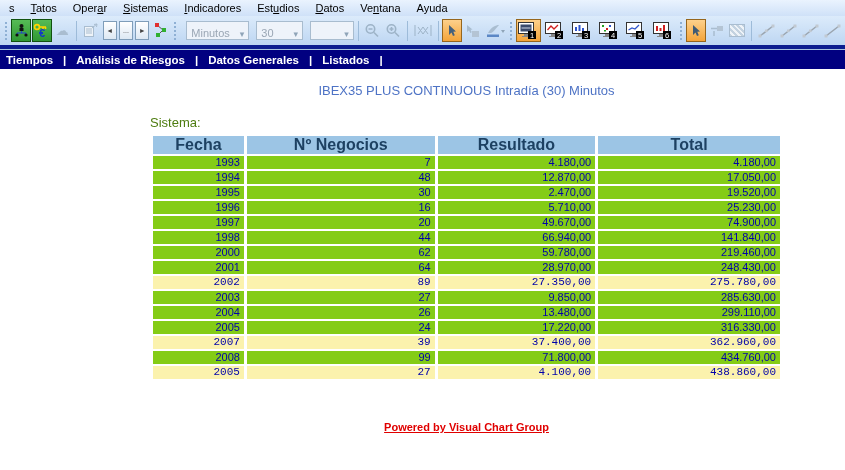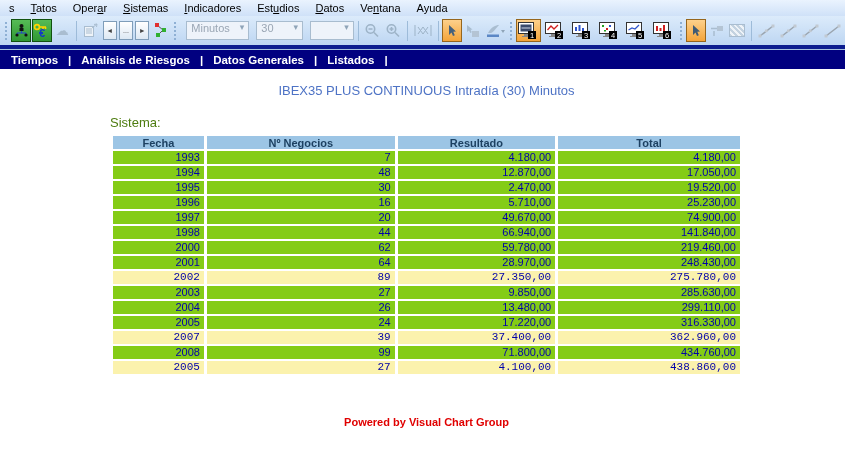--- a/index.html
+++ b/index.html
@@ -23,50 +23,50 @@
   .tbtn { width:25px; height:23px; display:flex; align-items:center; justify-content:center;
           border:1px solid transparent; box-sizing:border-box; }
   .tbtn.green  { background:linear-gradient(#56bb56,#2f9733); border:1px solid #11520f; }
   .tbtn.orange { background:linear-gradient(#fdd08b,#f3a câ3a); background:linear-gradient(#fdd08b,#f3a43a); border:1px solid #96661d; }
   .tbtn.flat   { border:1px solid transparent; }
   .gray-glyph  { color:#a9bdd0; font-size:13px; line-height:13px; }
   .navbtn { width:16px; height:17px; background:linear-gradient(#ffffff,#dde8f3);
             border:1px solid #7f9db9; font-size:7px; color:#444;
             display:flex; align-items:center; justify-content:center; margin-left:1px; }
   .combo { height:19px; background:#eef3fa; border:1px solid #a8bccf; color:#9aa6b4;
-           font-size:11px; display:flex; align-items:flex-start; justify-content:space-between;
+           font-size:11px; display:flex; align-items:flex-end; justify-content:space-between;
            padding:0 4px; margin-left:6px; box-sizing:border-box;gap:10px; }
   .combo .arr { color:#8fa4b8; font-size:9px; }
   .c1 { width:76px; } .c2 { width:58px; } .c3 { width:54px; }
   .pattern-box { width:14px; height:11px; border:1px solid #a9bdd0;
                  background:repeating-linear-gradient(45deg,#c3d2e0 0 2px,#eef3f8 2px 4px); }
   .monitor-group { display:flex; align-items:center; gap:2px; }
 
   
   .navline { height:1px; background:#a9c3de; }
   .navbar { height:19px; background:#010080; color:#fff; display:flex;
-            align-items:center; font-size:11.5px; font-weight:bold; padding-left:5px; }
+            align-items:center; font-size:11.5px; font-weight:bold; }
   .nav-item { padding:0 6px; cursor:pointer; white-space:pre; }
   .nav-sep { padding:0 4px; }
 
   
-  .content { padding-top:14px; }
+  .content { padding-top:14px;padding-left:40px; }
   .table-wrap { width:633px; margin-left:110px; }
   .title    { text-align:center; color:#4e73c5; font-size:13px; }
   .subtitle { text-align:left; color:#4d7c0f; font-size:13px; margin-top:17px; }
   table.report { border-collapse:separate; border-spacing:3px 2px; table-layout:fixed;
                  width:633px; margin-top:4px; font-size:11px; }
   table.report th { background:#9cc5e5; color:#1d4162; font-weight:bold;
-                    height:13px; padding:0; font-size:11px; }
+                    height:13px; padding:0; font-size:16px; }
   table.report td { color:#0000aa; text-align:right; padding:0 4px;
                     height:13px; line-height:13px; white-space:nowrap; overflow:hidden; }
   tr.green td  { background:#84cc16; }
   tr.yellow td { background:#fbf2ad;font-family:Liberation Mono, monospace; }
   .footer { text-align:center; margin-top:40px; font-size:11px; }
-  .footer a { color:#e00000; font-weight:bold; cursor:pointer; }
+  .footer a { color:#e00000; font-weight:bold; text-decoration:underline; cursor:pointer; }
 </style>
 </head>
 <body>
 
 <div class="window">
 
   <div class="menubar">
       <span class="menu-item"><span>s</span><u></u><span></span></span>
       <span class="menu-item"><span></span><u>T</u><span>atos</span></span>
       <span class="menu-item"><span>Oper</span><u>a</u><span>r</span></span>

